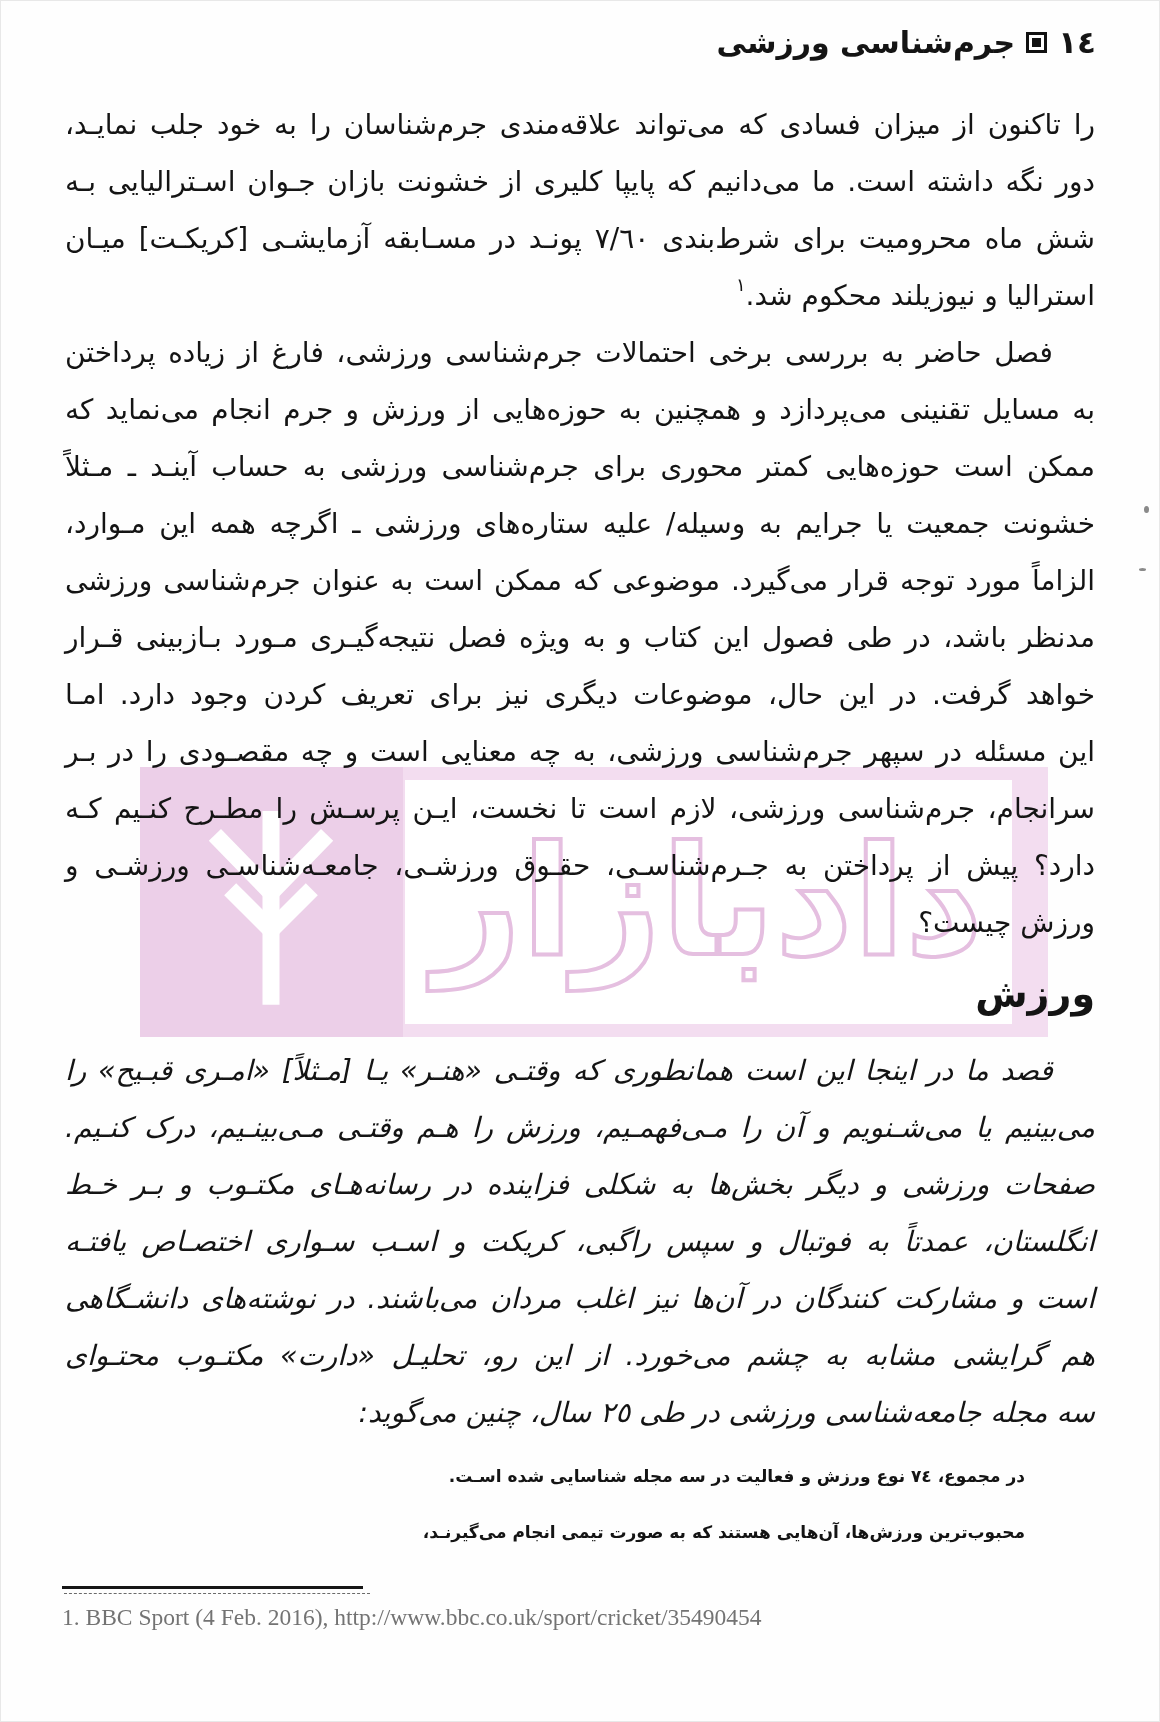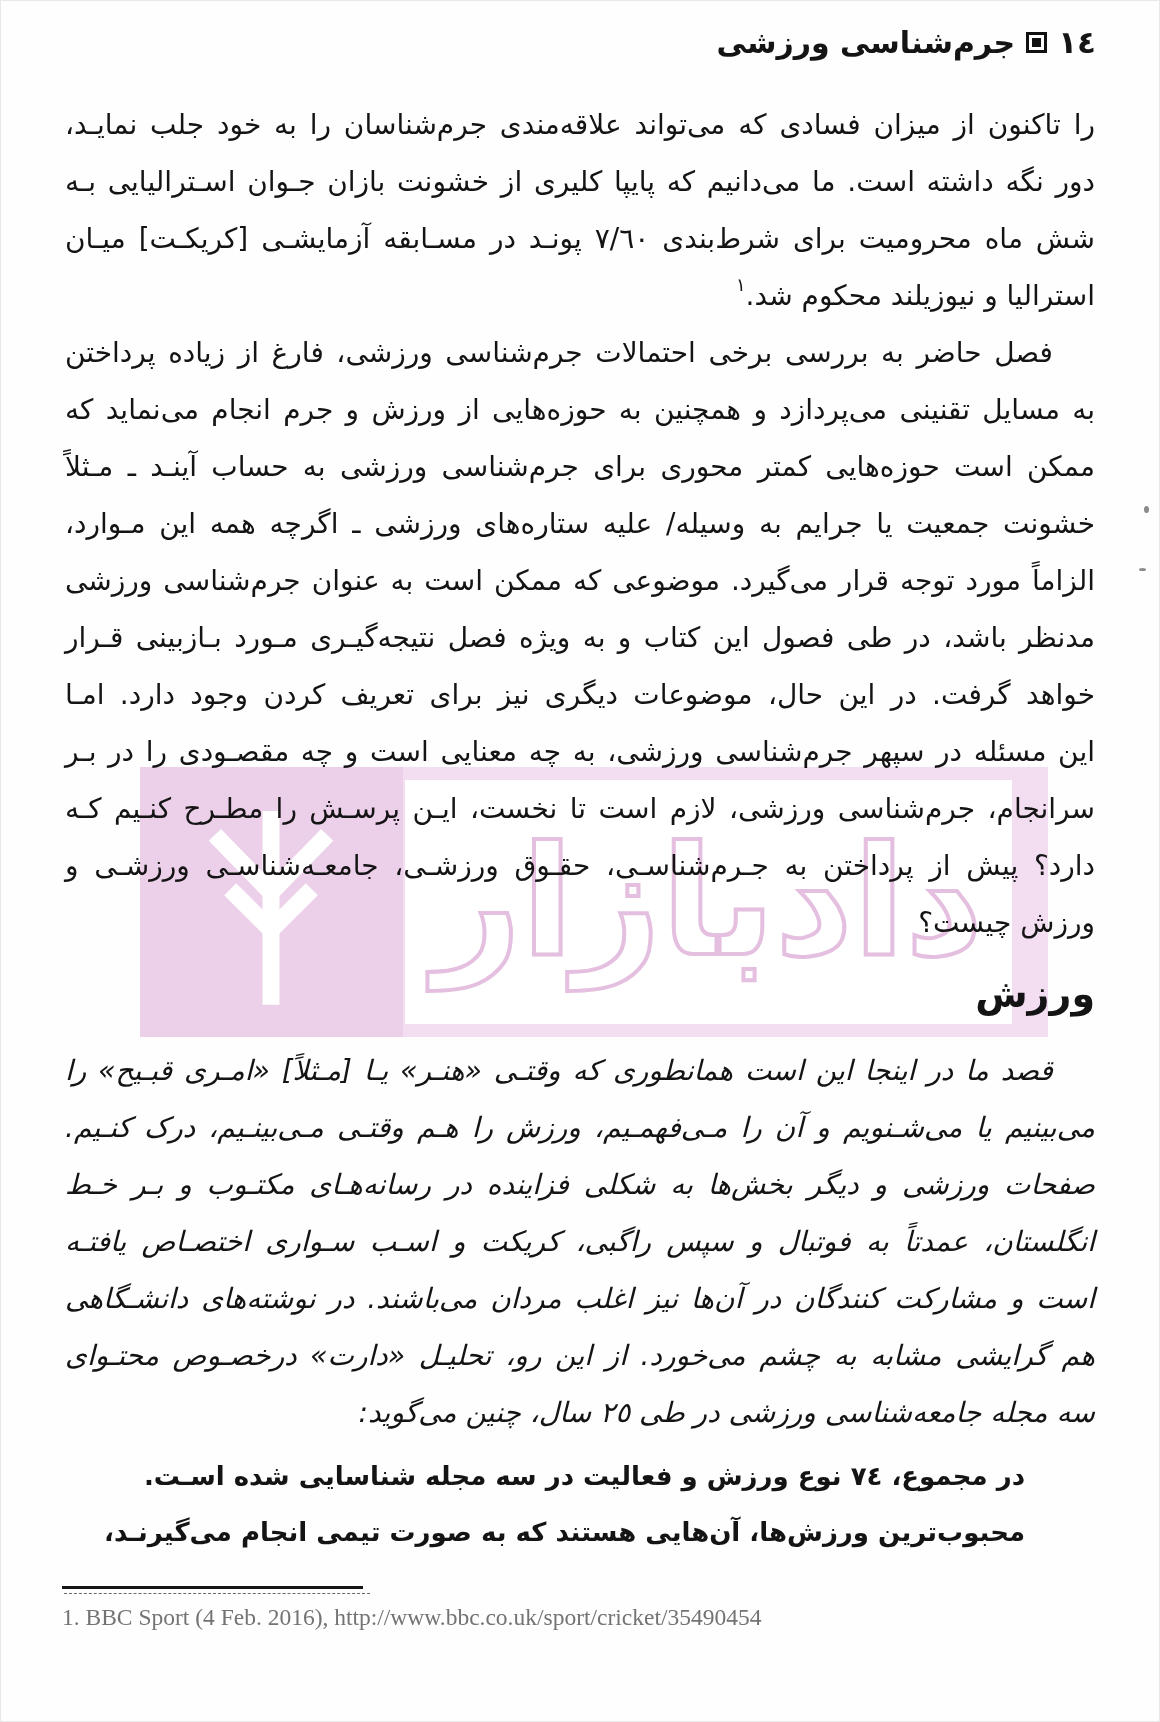--- a/index.html
+++ b/index.html
@@ -29,21 +29,21 @@
   
   .col{position:absolute;left:65px;width:1030px;direction:rtl;z-index:2;}
   .bodytext{font-size:28px;line-height:57px;}
   .line{text-align:justify;text-align-last:justify;}
   .line.last{text-align:justify;text-align-last:right;}
   .indent-first .lines .line:first-child{padding-right:42px;}
   sup{font-size:18px;line-height:0;position:relative;top:-4px;}
 
   .section-heading{position:absolute;top:972px;right:65px;direction:rtl;font-size:38px;font-weight:bold;z-index:2;text-align:right;}
 
-  .quote{position:absolute;top:1448px;left:65px;right:135px;direction:rtl;font-size:26px;font-weight:bold;line-height:56px;z-index:2;}
+  .quote{position:absolute;top:1448px;left:65px;right:135px;direction:rtl;font-size:17px;font-weight:bold;line-height:56px;z-index:2;}
   .quote .line{text-align:right;text-align-last:right;}
 
   
   .fn-rule{position:absolute;top:1586px;left:62px;width:301px;height:3px;background:#161616;z-index:2;}
   .fn-rule2{position:absolute;top:1593px;left:64px;width:306px;border-top:1px dashed #6a6a6a;z-index:2;}
   .footnote{position:absolute;top:1604px;left:62px;direction:ltr;font-family:"Liberation Serif",serif;font-size:23.5px;color:#737373;z-index:2;}
 
   .speck{position:absolute;background:#8a8a8a;border-radius:50%;z-index:2;}
 </style>
 </head>
@@ -102,21 +102,21 @@
 
 <div class="section-heading">ورزش</div>
 
 <div class="col bodytext indent-first" style="top:1042px;font-style:italic;">
   <div class="lines">
       <div class="line">قصد ما در اینجا این است همانطوری که وقتـی «هنـر» یـا [مـثلاً] «امـری قبـیح» را</div>
       <div class="line">می‌بینیم یا می‌شـنویم و آن را مـی‌فهمـیم، ورزش را هـم وقتـی مـی‌بینـیم، درک کنـیم.</div>
       <div class="line">صفحات ورزشی و دیگر بخش‌ها به شکلی فزاینده در رسانه‌هـای مکتـوب و بـر خـط</div>
       <div class="line">انگلستان، عمدتاً به فوتبال و سپس راگبی، کریکت و اسـب سـواری اختصـاص یافتـه</div>
       <div class="line">است و مشارکت کنندگان در آن‌ها نیز اغلب مردان می‌باشند. در نوشته‌های دانشـگاهی</div>
-      <div class="line">هم گرایشی مشابه به چشم می‌خورد. از این رو، تحلیـل «دارت» درخصـوص محتـوای</div>
+      <div class="line">هم گرایشی مشابه به چشم می‌خورد. از این رو، تحلیـل «دارت» مکتـوب محتـوای</div>
     </div>
   <div class="line last">سه مجله جامعه‌شناسی ورزشی در طی ٢٥ سال، چنین می‌گوید:</div>
 </div>
 
 <div class="quote">
   <div class="lines">
       <div class="line">در مجموع، ٧٤ نوع ورزش و فعالیت در سه مجله شناسایی شده اسـت.</div>
       <div class="line">محبوب‌ترین ورزش‌ها، آن‌هایی هستند که به صورت تیمی انجام می‌گیرنـد،</div>
     </div>
 </div>

